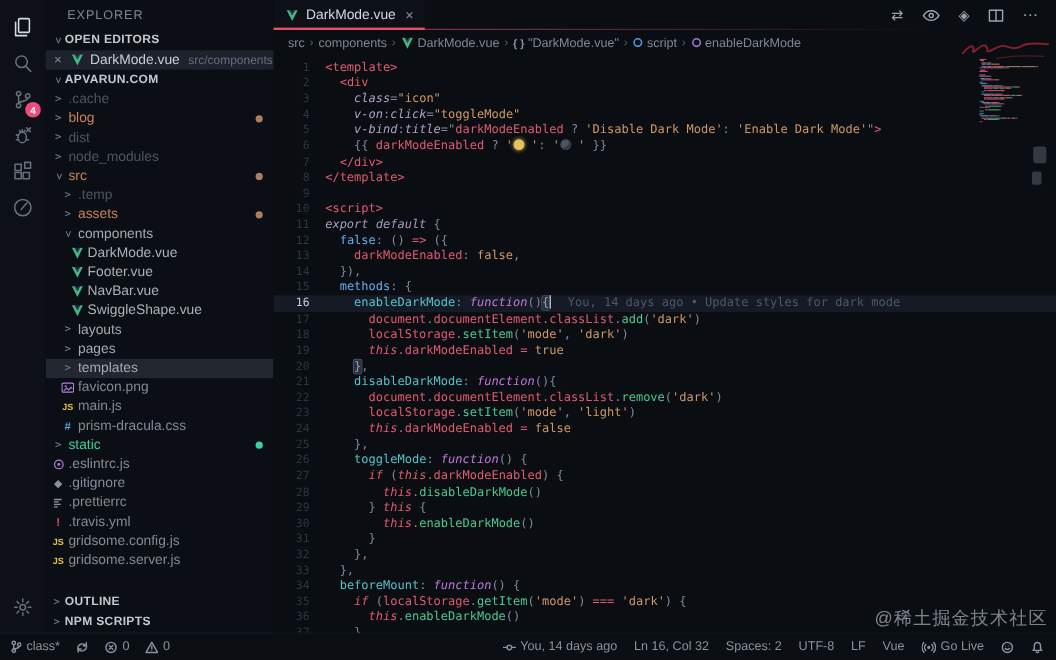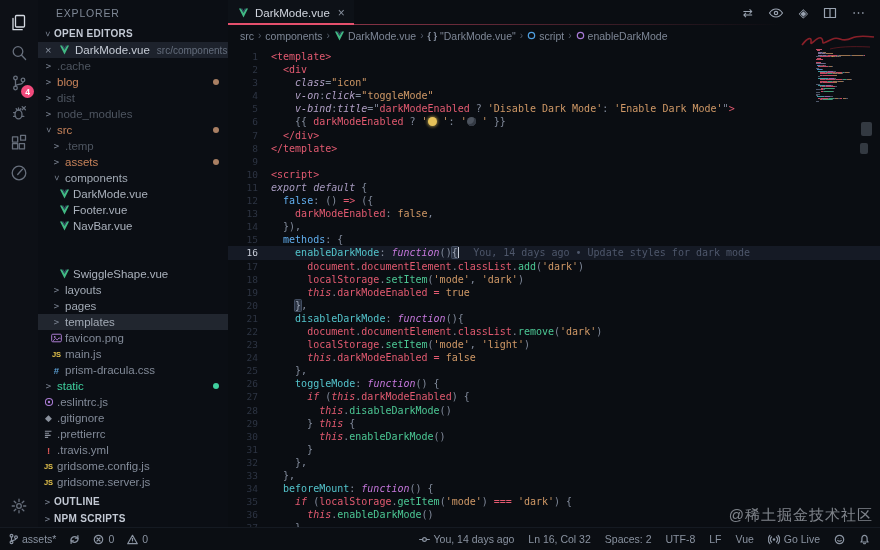--- a/index.html
+++ b/index.html
@@ -170,20 +170,24 @@
         <span class="oe-close">×</span>
         <span class="ficon" id="oe-vue">
             <svg width="11" height="10" viewBox="0 0 24 22">
               <path fill="#41b883" d="M2 1h4.6L12 10.3 17.4 1H22L12 21z"></path>
               <path fill="#31475e" d="M6.6 1h3L12 5.6 14.4 1h3L12 10.3z"></path>
             </svg>
           </span>
         <span class="oe-name">DarkMode.vue</span>
         <span class="oe-path">src/components</span>
       </div>
+      <div class="sb-head">
+        <span class="chev down">&gt;</span>
+        <span>APVARUN.COM</span>
+      </div>
       <div class="tree">
           <div class="trow" style="padding-left: 4px;">
             <span class="chev">&gt;</span>
             <span class="tlabel c-dim">.cache</span>
           </div>
           <div class="trow" style="padding-left: 4px;">
             <span class="chev">&gt;</span>
             <span class="tlabel c-orange">blog</span>
             <span class="dot dot-orange"></span>
           </div>
@@ -233,21 +237,21 @@
           </div>
           <div class="trow" style="padding-left: 20px;">
             <span class="ficon">
               <svg width="11" height="10" viewBox="0 0 24 22">
                 <path fill="#41b883" d="M2 1h4.6L12 10.3 17.4 1H22L12 21z"></path>
                 <path fill="#31475e" d="M6.6 1h3L12 5.6 14.4 1h3L12 10.3z"></path>
               </svg>
             </span>
             <span class="tlabel c-file">NavBar.vue</span>
           </div>
-          <div class="trow" style="padding-left: 20px; margin-top: 32px;">
+          <div class="trow" style="padding-left: 20px;">
             <span class="ficon">
               <svg width="11" height="10" viewBox="0 0 24 22">
                 <path fill="#41b883" d="M2 1h4.6L12 10.3 17.4 1H22L12 21z"></path>
                 <path fill="#31475e" d="M6.6 1h3L12 5.6 14.4 1h3L12 10.3z"></path>
               </svg>
             </span>
             <span class="tlabel c-file">SwiggleShape.vue</span>
           </div>
           <div class="trow" style="padding-left: 12px;">
             <span class="chev">&gt;</span>
@@ -730,21 +734,21 @@
     <div class="sb-left">
         <span class="st-item">
           <span style="display:flex">
             <svg width="9" height="12" viewBox="0 0 9 12" fill="none" stroke="currentColor" stroke-width="1.2" stroke-linecap="round" stroke-linejoin="round">
               <circle cx="2.5" cy="2.8" r="1.4"></circle>
               <circle cx="2.5" cy="9.2" r="1.4"></circle>
               <circle cx="7" cy="4.2" r="1.4"></circle>
               <path d="M2.5 4.2v3.6M7 5.6c0 2.3-4.5 1.3-4.5 2.9"></path>
             </svg>
           </span>
-          <span>assets*</span>
+          <span>class*</span>
         </span>
         <span class="st-item">
           <span style="display:flex">
             <svg width="11" height="11" viewBox="0 0 11 11" fill="none" stroke="currentColor" stroke-width="1.2" stroke-linecap="round" stroke-linejoin="round">
               <path d="M1.9 6.7a3.8 3.8 0 0 1 6.8-2.6M9.1 4.3a3.8 3.8 0 0 1-6.8 2.6"></path>
               <path d="M8.9 1.6v2.6H6.4M2.1 9.4V6.8h2.5"></path>
             </svg>
           </span>
         </span>
         <span class="st-item">

